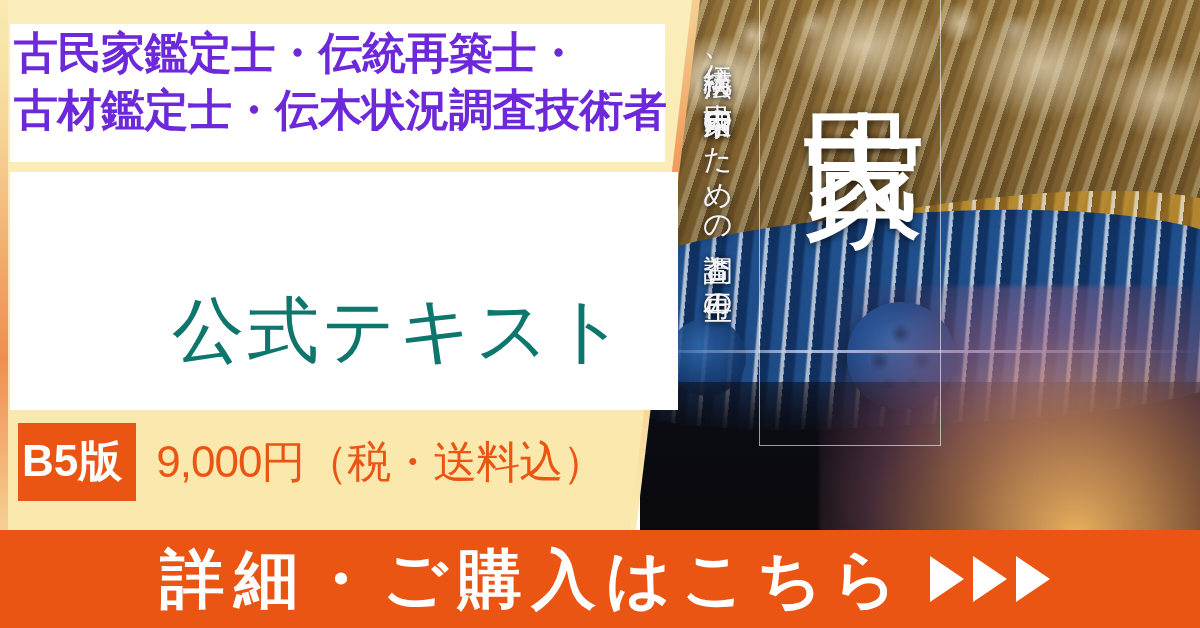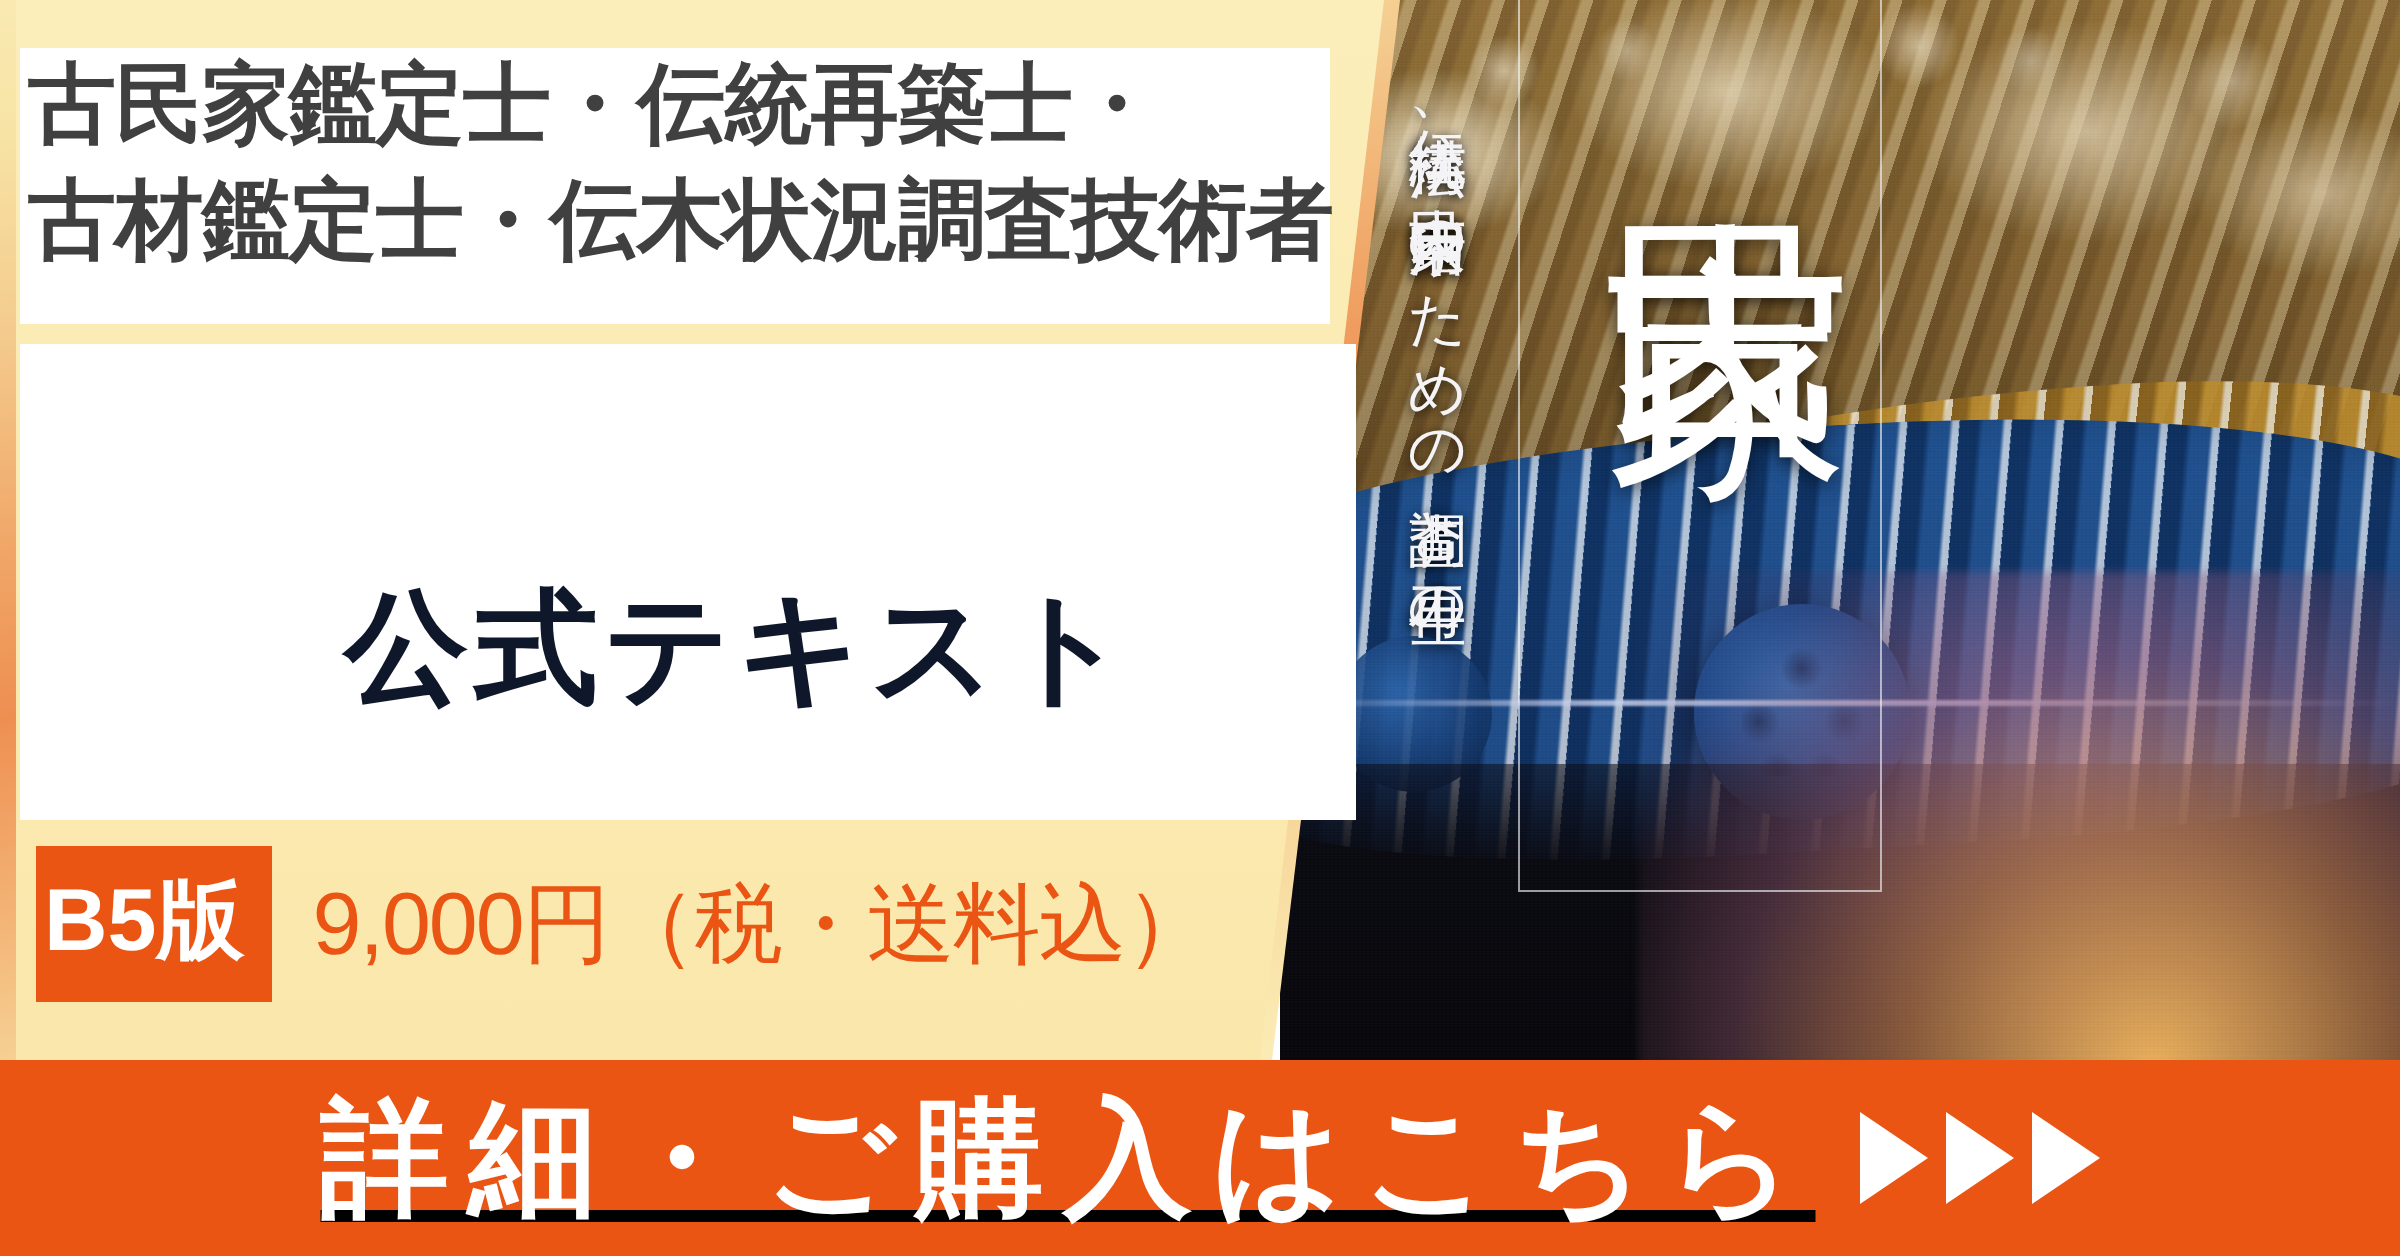--- a/index.html
+++ b/index.html
@@ -215,42 +215,42 @@
     width: 668px; height: 238px;
   }
 
   .cert-text {
     position: absolute;
     left: 14px; top: 24px;
     width: 640px;
     font-size: 44px;
     line-height: 1.32;
     font-weight: 700;
-    color: #404040;
+    color: #6d28d9;
     letter-spacing: -0.5px;
     white-space: nowrap;
   }
   .cert-line2 { letter-spacing: -0.5px; font-family: Liberation Serif, serif; }
 
   .main-line1 {
     position: absolute;
     left: 22px; top: 190px;
     font-size: 82px;
     font-weight: 700;
     color: #ea5514;
     letter-spacing: 3px;
     line-height: 1;
     white-space: nowrap;
   }
   .main-line2 {
     position: absolute;
     left: 172px; top: 294px;
-    font-size: 62px;
-    font-weight: 700;
-    color: #0f172a;
+    font-size: 72px;
+    font-weight: 400;
+    color: #0f766e;
     letter-spacing: 3px;
     line-height: 1;
     white-space: nowrap;
   }
 
   
   .price-row {
     position: absolute;
     left: 0; top: 424px;
     width: 700px;
@@ -281,21 +281,20 @@
   
   .cta-bar {
     position: absolute;
     left: 0; bottom: 0;
     width: 1200px;
     height: 98px;
     background: #ea5514;
     display: flex;
     align-items: center;
     justify-content: center;
-    text-decoration: underline;
   }
   .cta-text {
     color: #ffffff;
     font-size: 64px;
     font-weight: 700;
     letter-spacing: 10px;
     line-height: 1;
     white-space: nowrap;
     padding-left: 10px;
   }

